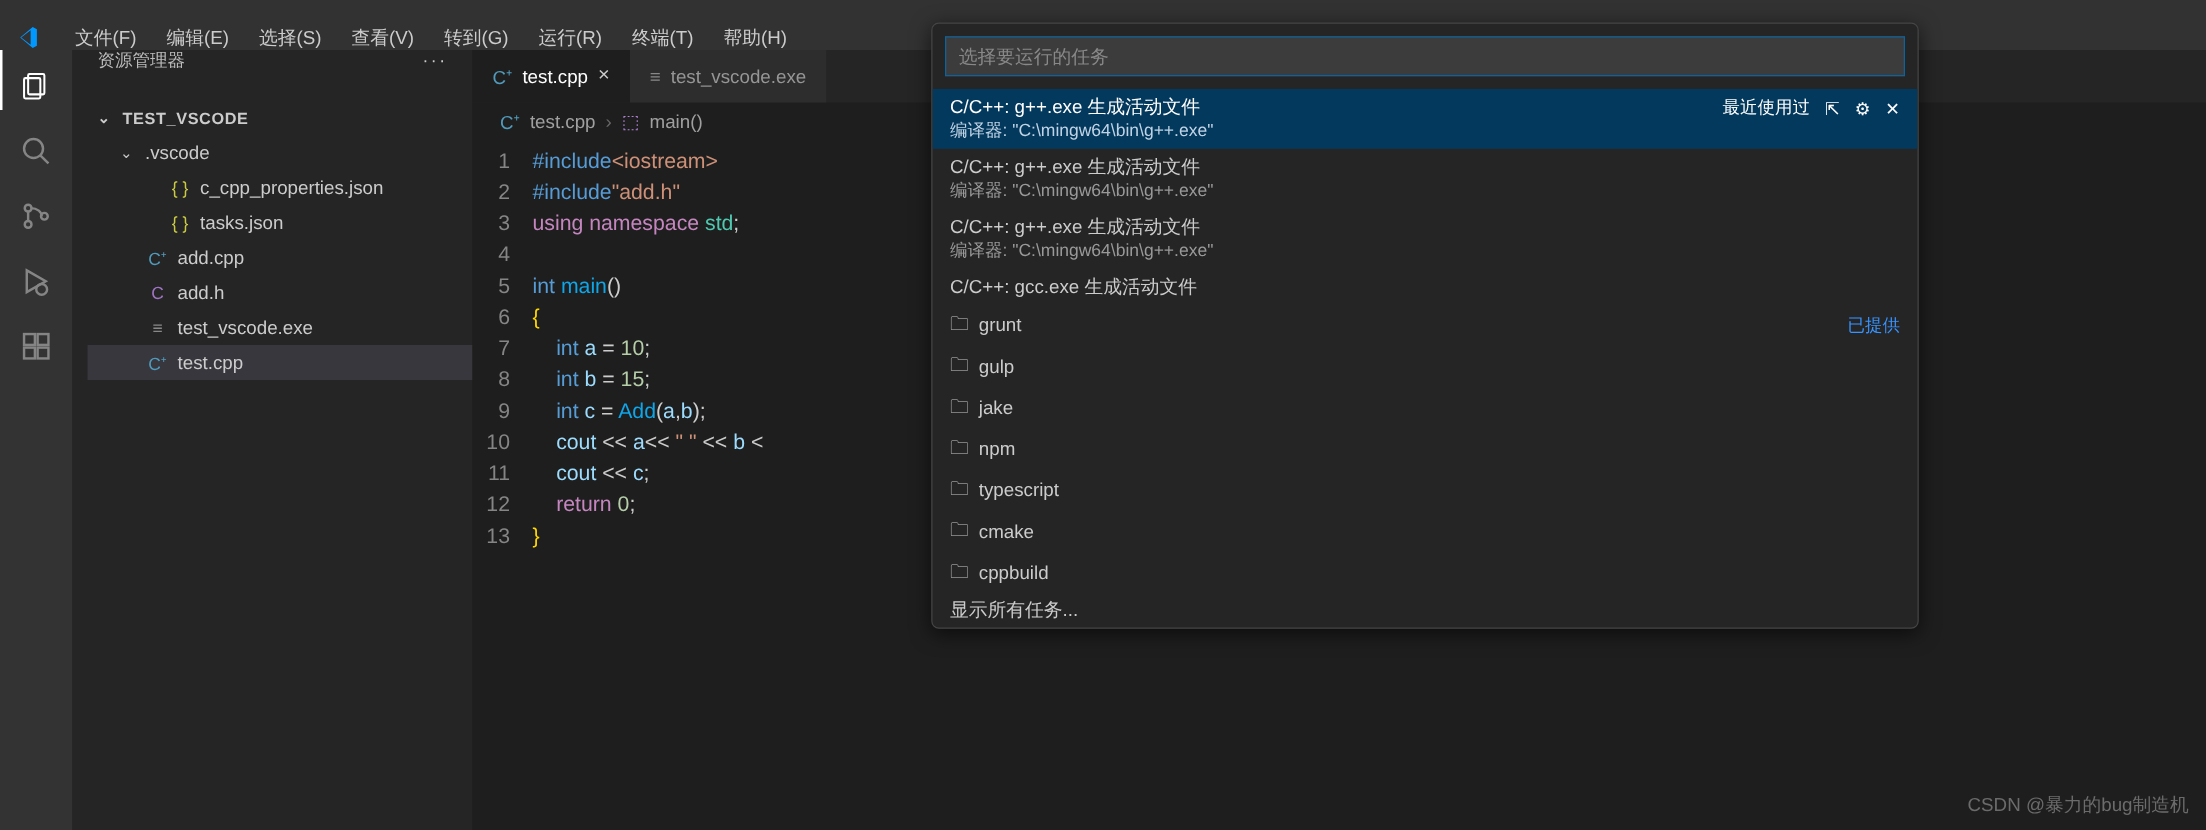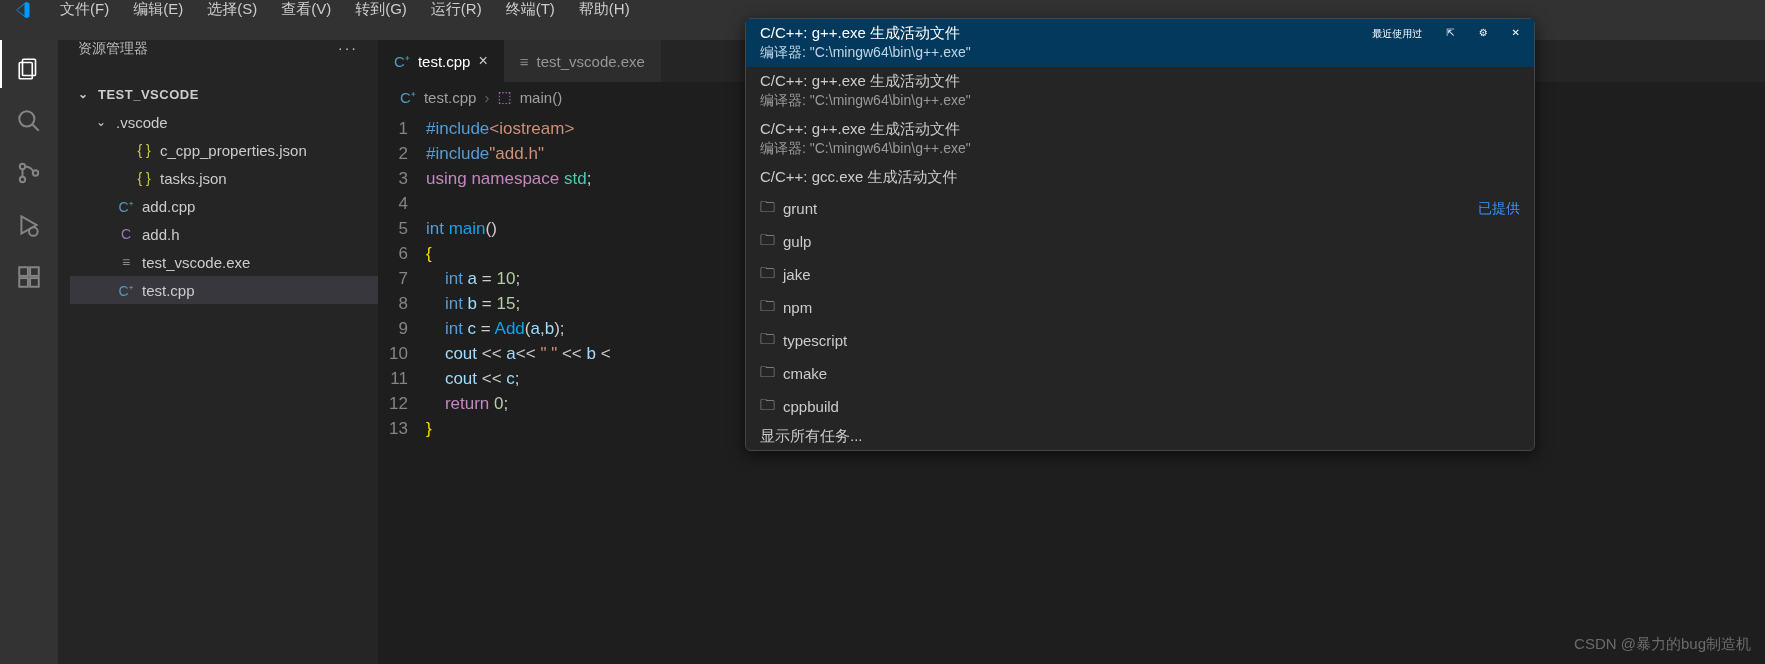--- a/index.html
+++ b/index.html
@@ -1,18 +1,18 @@
 <!DOCTYPE html>
 <html><head>
 <meta charset="utf-8">
 <style>
 * { margin: 0; padding: 0; box-sizing: border-box; font-family: "Segoe UI", "Microsoft YaHei", sans-serif; }
 body { background: #1e1e1e; color: #cccccc; width: 1765px; height: 664px; overflow: hidden; position: relative; }
 
-.titlebar { height: 40px; background: #323233; display: flex; align-items: flex-start; padding-left: 12px; gap: 4px; }
+.titlebar { height: 40px; background: #323233; display: flex; align-items: flex-end; padding-left: 12px; gap: 4px; }
 .titlebar .logo { width: 20px; height: 20px; margin-right: 12px; }
 .menu-item { padding: 6px 12px; font-size: 15px; color: #cccccc; cursor: pointer; }
 
 .main { display: flex; height: calc(100% - 40px); }
 
 .activitybar { width: 58px; background: #333333; display: flex; flex-direction: column; align-items: center; padding-top: 14px; gap: 22px; }
 .activity-icon { width: 30px; height: 30px; display: flex; align-items: center; justify-content: center; color: #858585; cursor: pointer; }
 .activity-icon.active { color: #ffffff; }
 .activity-icon svg { width: 26px; height: 26px; }
 .active-border { position: absolute; left: 0; width: 2px; height: 48px; background: #ffffff; top: 40px; }
@@ -55,21 +55,21 @@
 .qp-input { margin: 10px; height: 32px; background: #3c3c3c; border: 1px solid #0e639c; display: flex; align-items: center; padding: 0 10px; }
 .qp-input input { background: transparent; border: none; outline: none; color: #cccccc; font-size: 15px; width: 100%; }
 .qp-input input::placeholder { color: #888; }
 .qp-list { max-height: 480px; overflow-y: auto; }
 .qp-item { padding: 5px 14px; cursor: pointer; display: flex; flex-direction: column; position: relative; }
 .qp-item.selected { background: #04395e; }
 .qp-item.selected .qp-title { color: #ffffff; }
 .qp-title { font-size: 15px; color: #cccccc; display: flex; justify-content: space-between; align-items: center; }
 .qp-detail { font-size: 14px; color: #999999; margin-top: 1px; }
 .qp-item.selected .qp-detail { color: #c0d4e6; }
-.qp-right { color: #888; font-size: 10px; display: flex; align-items: flex-start; gap: 24px; }
+.qp-right { color: #888; font-size: 14px; display: flex; align-items: flex-end; gap: 12px; }
 .qp-item.selected .qp-right { color: #ffffff; }
 .qp-right-link { color: #3794ff; font-size: 14px; }
 .qp-simple { padding: 4px 14px; display: flex; align-items: center; gap: 8px; font-size: 15px; color: #cccccc; cursor: pointer; }
 .qp-simple .folder-ic { color: #c5c5c5; }
 
 .watermark { position: absolute; right: 14px; bottom: 10px; color: #6b6b6b; font-size: 15px; }
 
 .icon-cpp { color: #519aba; }
 .icon-c { color: #a074c4; }
 .icon-json { color: #cbcb41; }
@@ -249,20 +249,23 @@
         </div>
         <div class="code-line">
           <div class="gutter">13</div>
           <div class="code-text"><span class="brace">}</span></div>
         </div>
       </div>
   </div>
 </div>
 
 <div class="quickpick">
+  <div class="qp-input">
+    <input placeholder="选择要运行的任务" style="">
+  </div>
   <div class="qp-list" id="qp-list">
       <div class="qp-item selected">
         <div class="qp-title">
           <span>C/C++: g++.exe 生成活动文件</span>
           <span class="qp-right">
             <span>最近使用过</span>
             <span>⇱</span>
             <span>⚙</span>
             <span>✕</span>
           </span>

